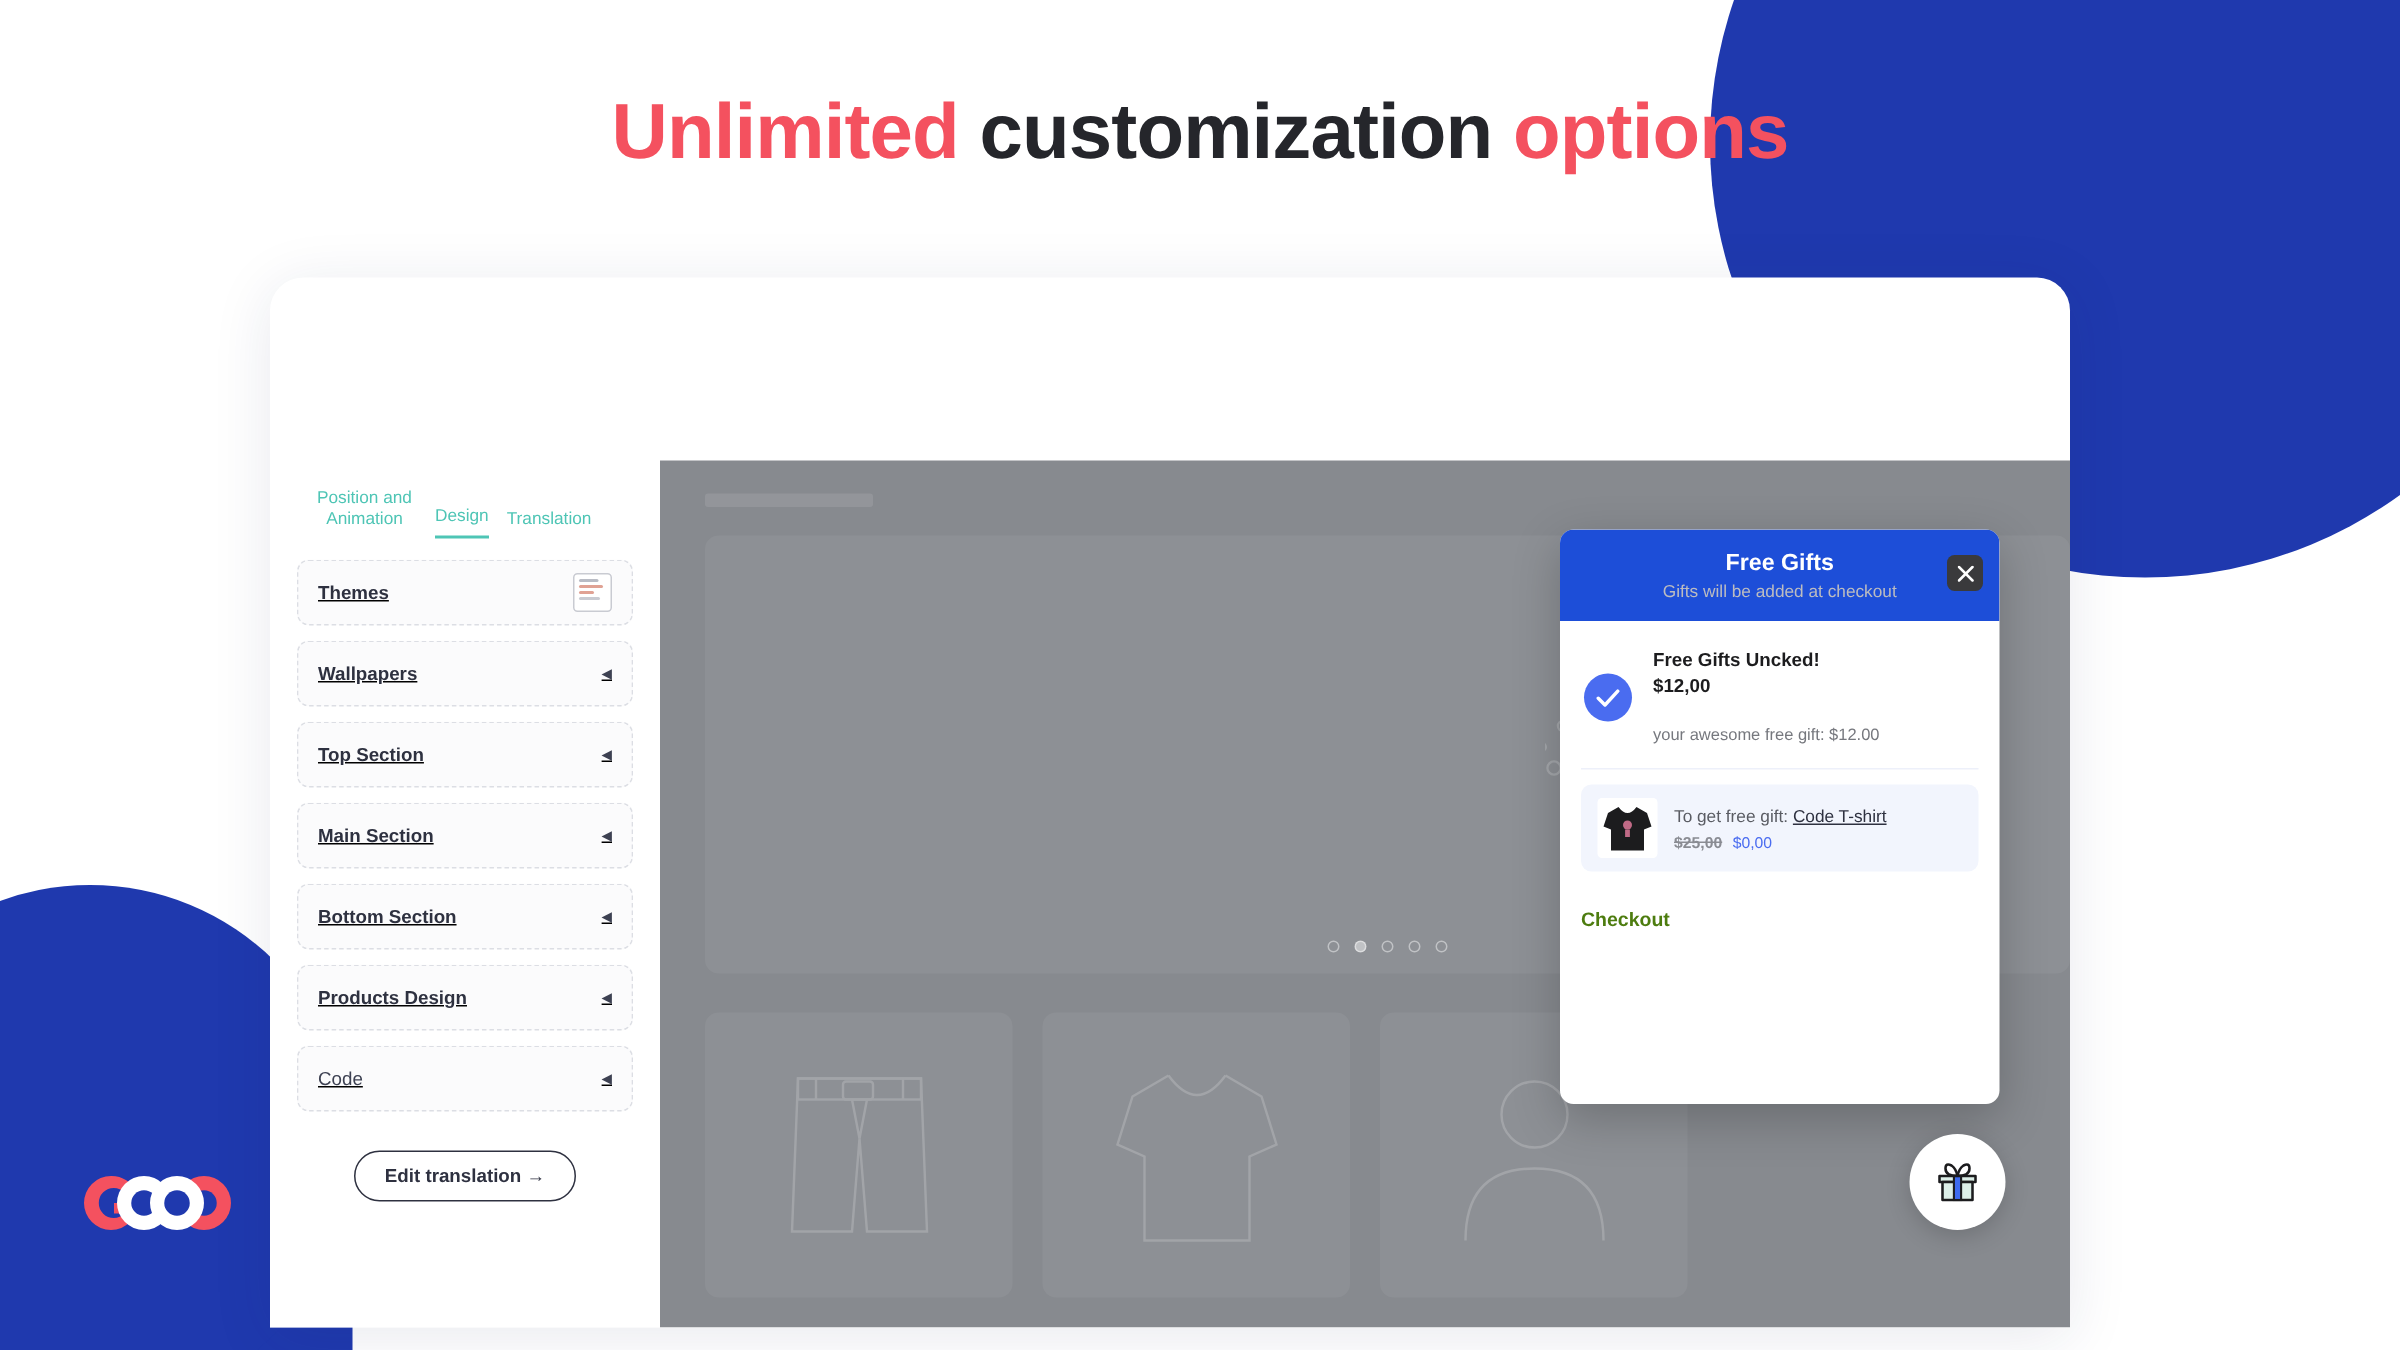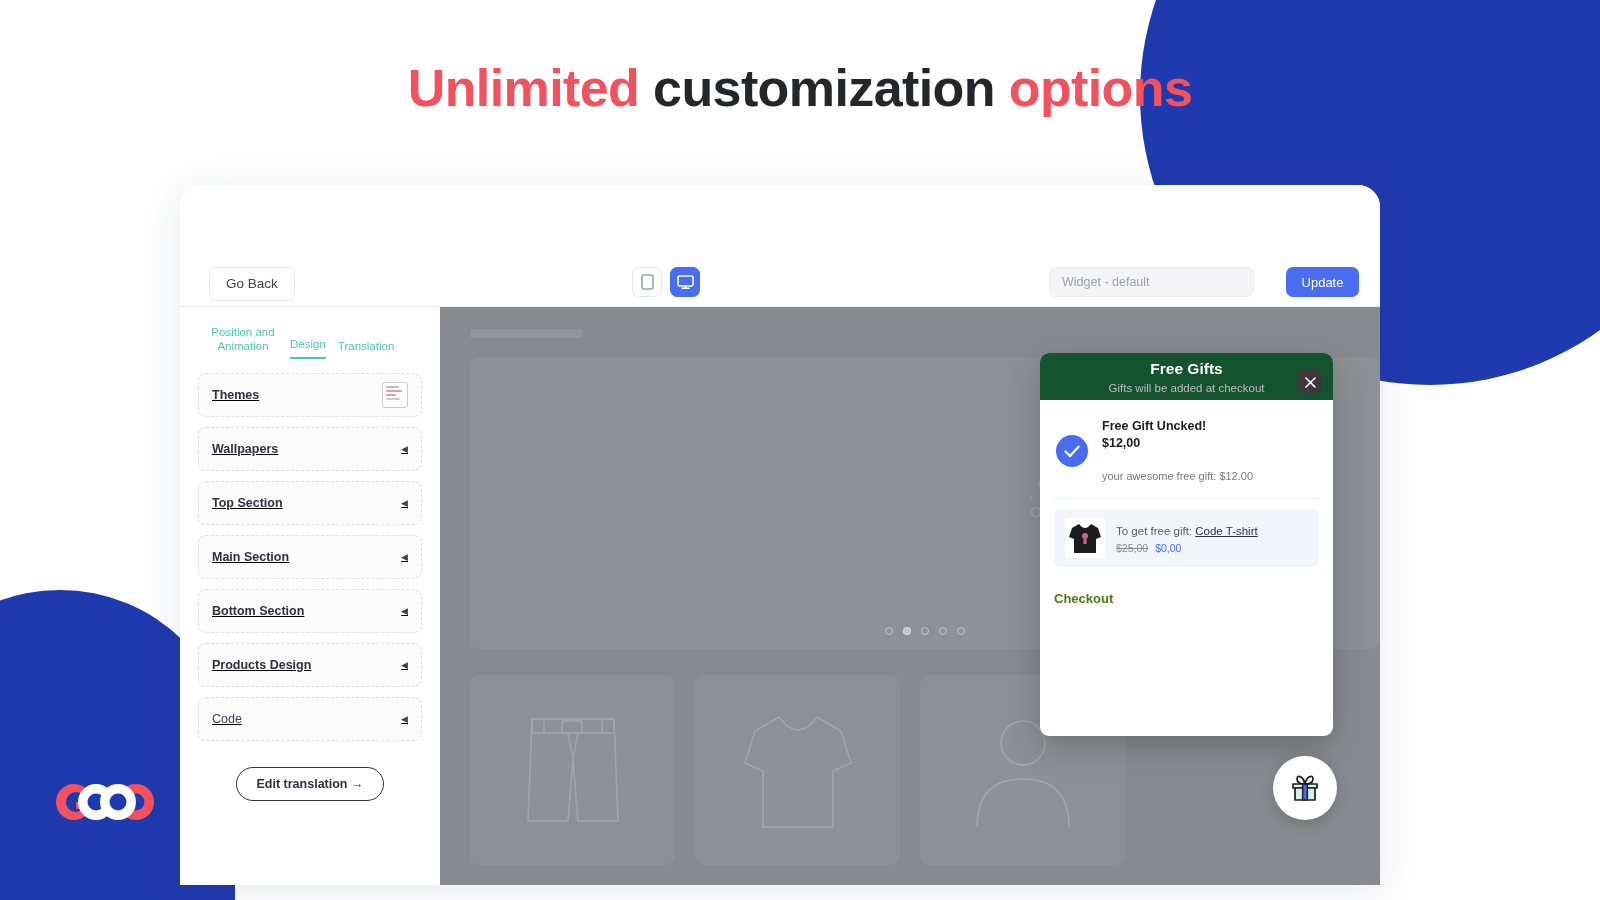--- a/index.html
+++ b/index.html
@@ -193,22 +193,22 @@
   
   .gift-popup {
     position: absolute; left: 1040px; top: 353px;
     width: 293px; height: 383px;
     background: #ffffff;
     border-radius: 9px;
     box-shadow: 0 10px 32px rgba(0,0,0,0.22);
     overflow: hidden;
   }
   .gift-header {
-    background: #14532d;
-    height: 47px;
+    background: #1d4ed8;
+    height: 61px;
     position: relative;
     display: flex; flex-direction: column; align-items: center; justify-content: center;
   }
   .gift-title { color: #fff; font-size: 15.5px; font-weight: bold; }
   .gift-sub { color: #BCBCC0; font-size: 11.5px; margin-top: 4px; }
   .gift-close {
     position: absolute; right: 11px; top: 17px;
     width: 24px; height: 24px;
     background: #3A3A3C;
     border-radius: 5px;
@@ -244,21 +244,21 @@
     width: 40px; height: 40px;
     background: #fff;
     border-radius: 3px;
     flex-shrink: 0;
     display: flex; align-items: center; justify-content: center;
     overflow: hidden;
   }
   .gift-text-main { font-size: 11.5px; color: #5A5C63; line-height: 1.4; }
   .gift-text-main u { color: #2E3140; text-decoration: underline; }
   .gift-prices { margin-top: 3px; font-size: 10.5px; }
-  .gift-old { color: #8A8C93; text-decoration: line-through; }
+  .gift-old { color: #8A8C93; text-decoration: line-through; font-weight: bold; }
   .gift-new { color: #4A6CF0; margin-left: 7px; }
 
   .checkout-link {
     text-align: left;
     color: #4d7c0f; font-size: 13px; font-weight: bold;
     margin-top: 24px;
     cursor: pointer;
   }
 
   
@@ -286,44 +286,20 @@
   <div class="deco-circle-tr"></div>
   <div class="deco-shape-bl2"></div>
   <div class="deco-shape-bl"></div>
 
   <div class="headline">
     <span class="accent">Unlimited </span><span>customization </span><span class="accent">options</span>
   </div>
 
   <div class="app-window">
 
-    <div class="app-toolbar">
-      <button class="go-back-btn">Go Back</button>
-
-      <div class="device-toggle">
-        <div class="device-btn inactive">
-          <svg width="13" height="16" viewBox="0 0 13 16">
-            <rect x="1" y="1" width="11" height="14" rx="2" fill="none" stroke="#9EA1AC" stroke-width="1.6"></rect>
-          </svg>
-        </div>
-        <div class="device-btn active">
-          <svg width="17" height="15" viewBox="0 0 17 15">
-            <rect x="1" y="1" width="15" height="10" rx="1.6" fill="none" stroke="#ffffff" stroke-width="1.6"></rect>
-            <line x1="8.5" y1="11" x2="8.5" y2="13" stroke="#ffffff" stroke-width="1.6"></line>
-            <line x1="5" y1="13.3" x2="12" y2="13.3" stroke="#ffffff" stroke-width="1.6" stroke-linecap="round"></line>
-          </svg>
-        </div>
-      </div>
-
-      <div class="widget-select">
-        <span>Widget - default</span>
-      </div>
-
-      <button class="update-btn">Update</button>
-    </div>
 
     <div class="sidebar">
       <div class="tabs">
         <div class="tab two-line">Position and Animation</div>
         <div class="tab active">Design</div>
         <div class="tab">Translation</div>
       </div>
 
       <div class="acc-list">
 
@@ -464,21 +440,21 @@
 
     <div class="gift-body">
 
       <div class="unlocked-row">
         <span class="check-circle">
           <svg width="16" height="13" viewBox="0 0 16 13">
             <polyline points="1.5,6.5 6,11 14.5,1.8" fill="none" stroke="#fff" stroke-width="2.3" stroke-linecap="round" stroke-linejoin="round"></polyline>
           </svg>
         </span>
         <div>
-          <div class="unlocked-name">Free Gift Uncked!</div>
+          <div class="unlocked-name">Free Gifts Uncked!</div>
           <div class="unlocked-price">$12,00</div>
           <div class="unlocked-desc">your awesome free gift: $12.00</div>
         </div>
       </div>
 
       <div class="gift-item">
         <span class="gift-thumb">
           <svg width="36" height="34" viewBox="0 0 36 34">
             <path d="M12 3 L5 7 L2 16 L7 18 L7 32 L29 32 L29 18 L34 16 L31 7 L24 3 Q18 11 12 3 Z" fill="#1C1C1E"></path>
             <circle cx="18" cy="15" r="3" fill="#C06A86"></circle>

